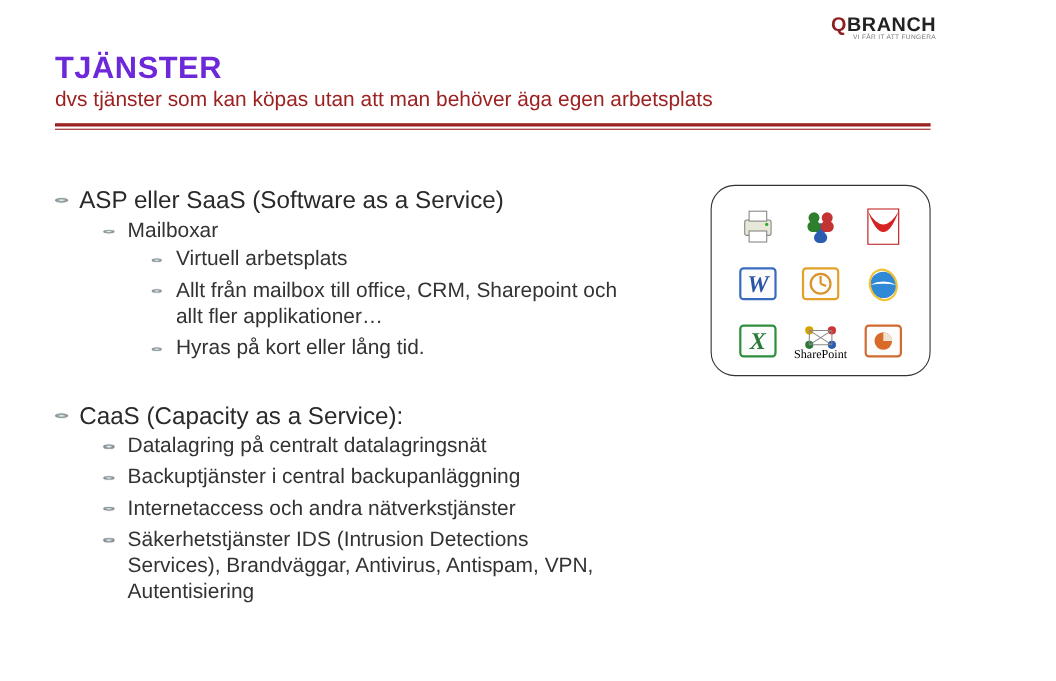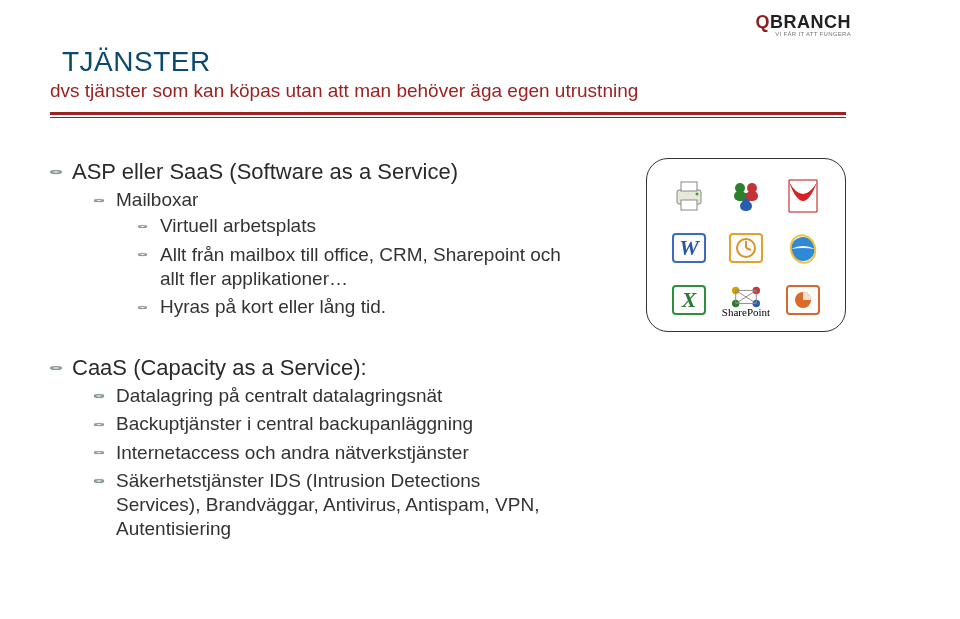--- a/index.html
+++ b/index.html
@@ -3,26 +3,26 @@
 <meta charset="utf-8">
 <style>
   * { margin: 0; padding: 0; box-sizing: border-box; }
   html, body { width: 960px; height: 619px; font-family: Arial, Helvetica, sans-serif; background: #fff; color: #333; }
   .slide { position: relative; width: 896px; height: 619px; padding: 22px 50px 40px 50px; }
   .header-bar { position: absolute; top: 12px; right: 45px; display: flex; align-items: center; }
   .logo-text { font-size: 18px; font-weight: 900; letter-spacing: 0.5px; }
   .logo-q { color: #8b1f1f; }
   .logo-branch { color: #222; }
   .logo-tag { font-size: 6px; color: #777; letter-spacing: 0.3px; margin-top: -2px; text-align: right; }
-  .title { color: #0c4a6e; font-size: 28px; font-weight: 400; margin-top: 24px; letter-spacing: 0.5px; margin-left: 12px; }
+  .title { color: #6d28d9; font-size: 28px; font-weight: 700; margin-top: 24px; letter-spacing: 0.5px; }
   .subtitle { color: #9c2222; font-size: 19px; font-weight: 400; margin-top: 2px; }
   .hrwrap { margin-top: 10px; }
   .hr1 { height: 3px; background: #9c2222; }
   .hr2 { height: 1px; background: #9c2222; margin-top: 2px; }
-  .content { margin-top: 40px; display: flex; gap: 29px; }
+  .content { margin-top: 50px; display: flex; gap: 29px; }
   .textcol { flex: 1; padding-right: 20px; }
   .iconcard-wrap { width: 230px; display: flex; justify-content: flex-end; align-items: flex-start; }
   ul { list-style: none; }
   li { position: relative; padding-left: 22px; margin-bottom: 4px; line-height: 1.28; }
   li::before { content: ""; position: absolute; left: 0; top: 0.55em; width: 12px; height: 4px; background: radial-gradient(ellipse at center, #fff 0%, #9aa 40%, #556 100%); border-radius: 50%; box-shadow: 0 0 1px rgba(0,0,0,0.4); }
   .lvl1 > li { font-size: 22px; color: #2a2a2a; margin-bottom: 6px; }
   .lvl2 { margin-top: 2px; margin-left: 22px; }
   .lvl2 > li { font-size: 19px; color: #333; }
   .lvl2 > li::before { width: 10px; height: 3.5px; }
   .lvl3 { margin-top: 2px; margin-left: 22px; }
@@ -46,21 +46,21 @@
   <div class="header-bar">
     <div>
       <div class="logo-text">
         <span class="logo-q">Q</span><span class="logo-branch">BRANCH</span>
       </div>
       <div class="logo-tag">VI FÅR IT ATT FUNGERA</div>
     </div>
   </div>
 
   <div class="title">TJÄNSTER</div>
-  <div class="subtitle">dvs tjänster som kan köpas utan att man behöver äga egen utrustning</div>
+  <div class="subtitle">dvs tjänster som kan köpas utan att man behöver äga egen arbetsplats</div>
 
   <div class="hrwrap">
     <div class="hr1"></div>
     <div class="hr2"></div>
   </div>
 
   <div class="content">
     <div class="textcol">
 
       <ul class="lvl1">

